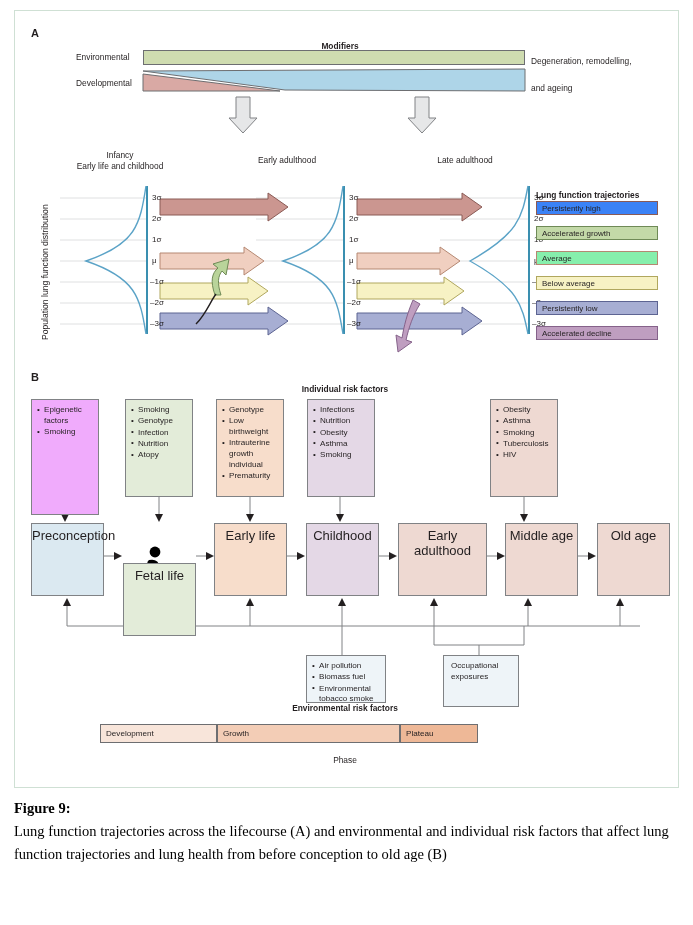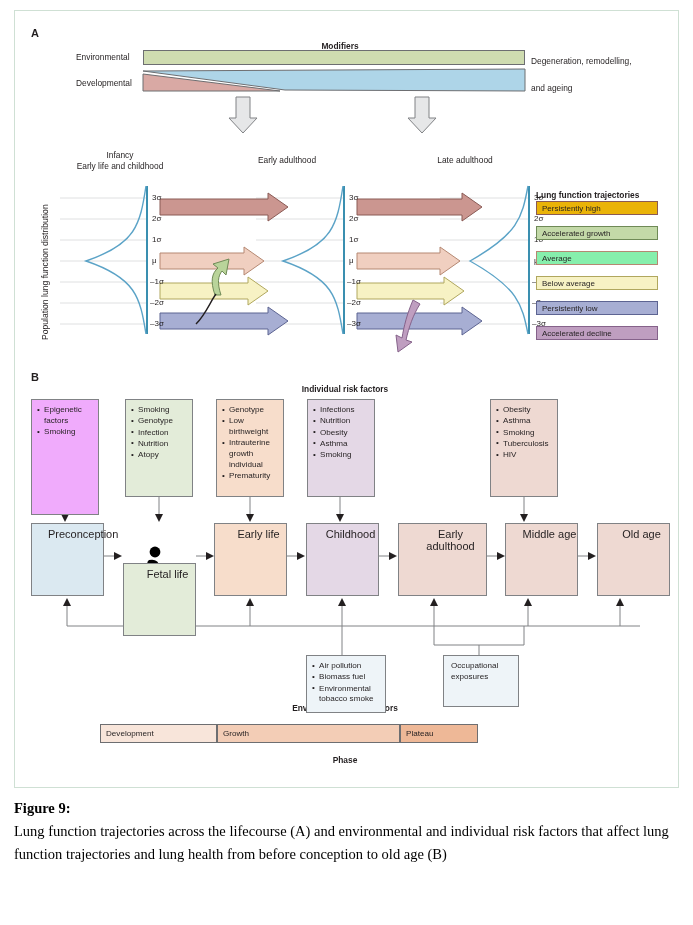--- a/index.html
+++ b/index.html
@@ -31,22 +31,22 @@
     font-size:8px;color:#231f20;padding-left:5px;line-height:14px;height:14px;width:122px;}
 
   
   .rbox{position:absolute;box-sizing:border-box;border:1px solid #808285;
     font-size:8.1px;line-height:1.33;padding:5px 4px 0 5px;color:#231f20;}
   .rbox ul{margin:0;padding:0;list-style:none;}
   .rbox li{position:relative;padding-left:7px;margin-bottom:0.5px;}
   .rbox li:before{content:"\2022";position:absolute;left:0;top:-0.5px;}
 
   .stage{position:absolute;box-sizing:border-box;border:1px solid #808285;}
-  .stage-lbl{position:absolute;top:4px;left:16px;right:0;text-align:center;
-    font-size:11px;color:#231f20;}
+  .stage-lbl{position:absolute;top:4px;left:0;right:0;text-align:center;
+    font-size:13px;color:#231f20;}
 
   .phase-seg{position:absolute;box-sizing:border-box;border:1px solid #6d6e71;
     font-size:8.1px;line-height:17px;height:19px;padding-left:5px;color:#231f20;}
 
   svg.ov{position:absolute;left:0;top:0;width:693px;height:925px;
     pointer-events:none;overflow:visible;}
 
   
   .caption{position:absolute;left:14px;top:797px;width:660px;
     font-family:"Liberation Serif",serif;font-size:14.5px;line-height:1.58;color:#000;}
@@ -83,21 +83,21 @@
   <div class="axis" style="left:528px;top:186px;height:148px;"></div>
 
   <div class="legend-title" style="left:536px;top:190px;">Lung function trajectories</div>
 
   <div class="panel-letter" style="left:31px;top:371px;">B</div>
 
   <div class="txt bold ctr" style="left:250px;top:384px;width:190px;">Individual risk factors</div>
 
   <div class="txt bold ctr" style="left:250px;top:703px;width:190px;">Environmental risk factors</div>
 
-  <div class="txt ctr" style="left:310px;top:755px;width:70px;font-weight:bold;">Phase</div>
+  <div class="txt ctr" style="left:310px;top:755px;width:70px;">Phase</div>
 
   <svg class="ov" viewBox="0 0 693 925">
     <defs>
       <linearGradient id="phaseGrad" x1="0" y1="0" x2="1" y2="0">
         <stop offset="0" stop-color="#f8e5da"></stop>
           <stop offset="1" stop-color="#e8a07c"></stop>
       </linearGradient>
     </defs>
 
     <polygon points="143,74 143,91 280,91" fill="#d9a9a4" stroke="#6d6e71" stroke-width="1"></polygon>
@@ -294,21 +294,21 @@
   <div class="tick-lbl" style="left:347px;top:319px;">–3σ</div>
 
   <div class="tick-lbl" style="left:534px;top:193px;">3σ</div>
   <div class="tick-lbl" style="left:534px;top:214px;">2σ</div>
   <div class="tick-lbl" style="left:534px;top:235px;">1σ</div>
   <div class="tick-lbl" style="left:534px;top:256px;">μ</div>
   <div class="tick-lbl" style="left:532px;top:277px;">–1σ</div>
   <div class="tick-lbl" style="left:532px;top:298px;">–2σ</div>
   <div class="tick-lbl" style="left:532px;top:319px;">–3σ</div>
 
-  <div class="legend-chip" style="left:536px;top:201px;background:#eab308;border-color:#8a5a55;">Persistently high</div>
+  <div class="legend-chip" style="left:536px;top:201px;background:#3b82f6;border-color:#8a5a55;">Persistently high</div>
   <div class="legend-chip" style="left:536px;top:226px;background:#c3d9a8;border-color:#6f8a57;">Accelerated growth</div>
   <div class="legend-chip" style="left:536px;top:251px;background:#86efac;border-color:#b58872;">Average</div>
   <div class="legend-chip" style="left:536px;top:276px;background:#f7f2c4;border-color:#b0a75e;">Below average</div>
   <div class="legend-chip" style="left:536px;top:301px;background:#a7aed3;border-color:#5d6492;">Persistently low</div>
   <div class="legend-chip" style="left:536px;top:326px;background:#bf9ec0;border-color:#85628a;">Accelerated decline</div>
 
   <div class="rbox" style="left:31px;top:399px;width:68px;height:116px;background:#f0abfc;">
     <ul>
       <li>Epigenetic factors</li>
       <li>Smoking</li>
@@ -365,21 +365,21 @@
   <div class="stage" style="left:398px;top:523px;width:89px;height:73px;background:#eed9d2;">
     <div class="stage-lbl">Early adulthood</div>
   </div>
   <div class="stage" style="left:505px;top:523px;width:73px;height:73px;background:#eed9d2;">
     <div class="stage-lbl">Middle age</div>
   </div>
   <div class="stage" style="left:597px;top:523px;width:73px;height:73px;background:#eed9d2;">
     <div class="stage-lbl">Old age</div>
   </div>
 
-  <div class="rbox" style="left:306px;top:655px;width:80px;height:58px;background:#eef4f8;border-color:#808285;">
+  <div class="rbox" style="left:306px;top:655px;width:80px;height:48px;background:#eef4f8;border-color:#808285;">
     <ul>
       <li>Air pollution</li>
       <li>Biomass fuel</li>
       <li>Environmental tobacco smoke</li>
     </ul>
   </div>
   <div class="rbox" style="left:443px;top:655px;width:76px;height:52px;background:#eef4f8;border-color:#808285;padding-left:7px;">
     <div>Occupational</div>
     <div>exposures</div>
   </div>

